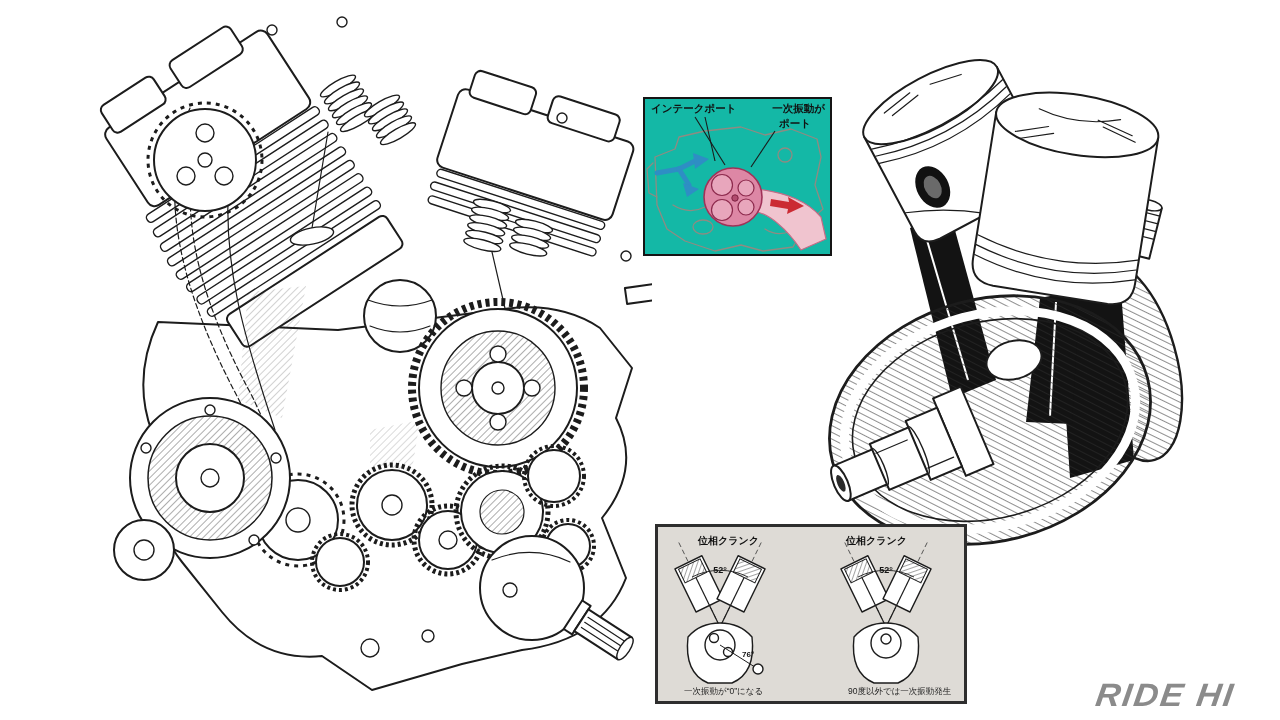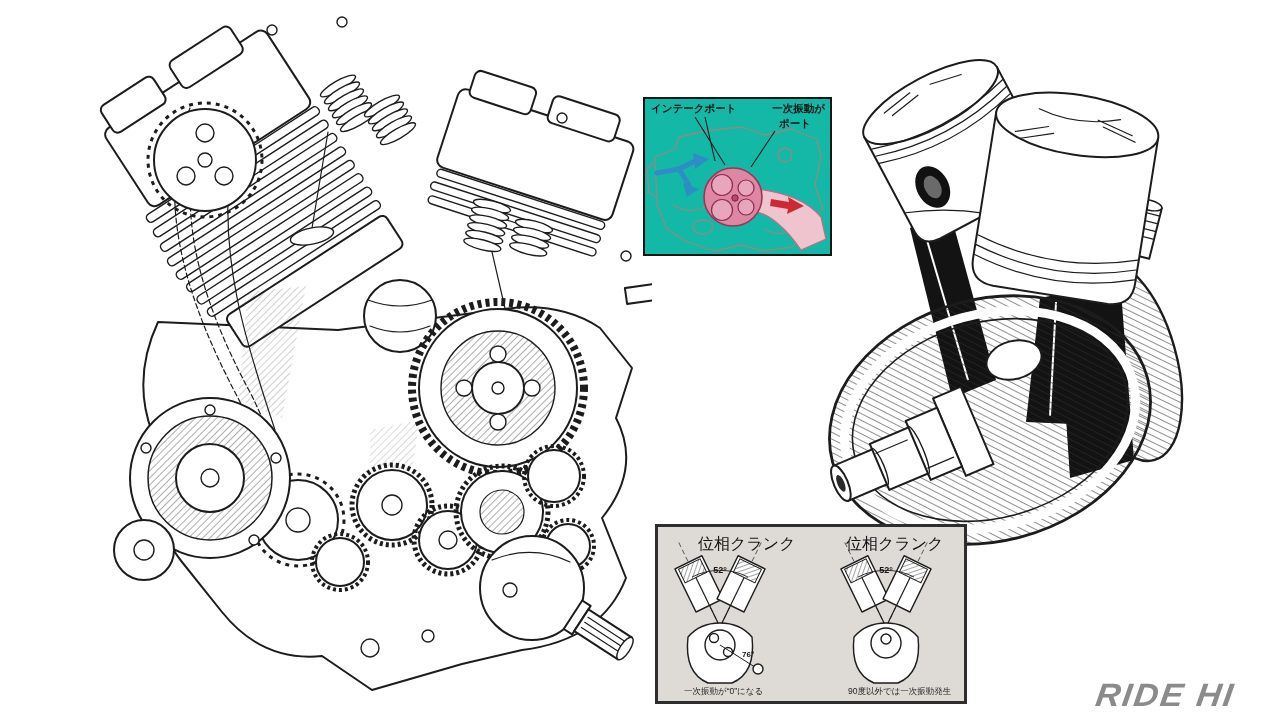--- a/index.html
+++ b/index.html
@@ -19,21 +19,21 @@
 
   
   #ports-inset{left:643px;top:97px;width:189px;height:159px;background:#14b8a6;
                border:2px solid #151515;box-sizing:border-box;}
   #ports-inset .lbl{position:absolute;font-size:10.5px;font-weight:700;color:#111;
                     letter-spacing:0px;white-space:nowrap;line-height:1;}
 
   
   #cranks-inset{left:655px;top:524px;width:312px;height:180px;background:#dedbd6;
                 border:3px solid #2e2e2e;box-sizing:border-box;}
-  #cranks-inset .ttl{position:absolute;font-size:16px;font-weight:400;color:#111;white-space:nowrap;line-height:1;}
+  #cranks-inset .ttl{position:absolute;font-size:10px;font-weight:700;color:#111;white-space:nowrap;line-height:1;}
   #cranks-inset .cap{position:absolute;font-size:8.5px;font-weight:400;color:#222;white-space:nowrap;line-height:1;}
 
   
   #watermark{left:1096px;top:676px;width:184px;height:40px;color:#8b8b8b;
              font-size:34px;font-weight:bold;font-style:italic;letter-spacing:2px;
              transform:skewX(-8deg) scaleY(0.95);white-space:nowrap;}
 </style>
 </head>
 <body>
 

